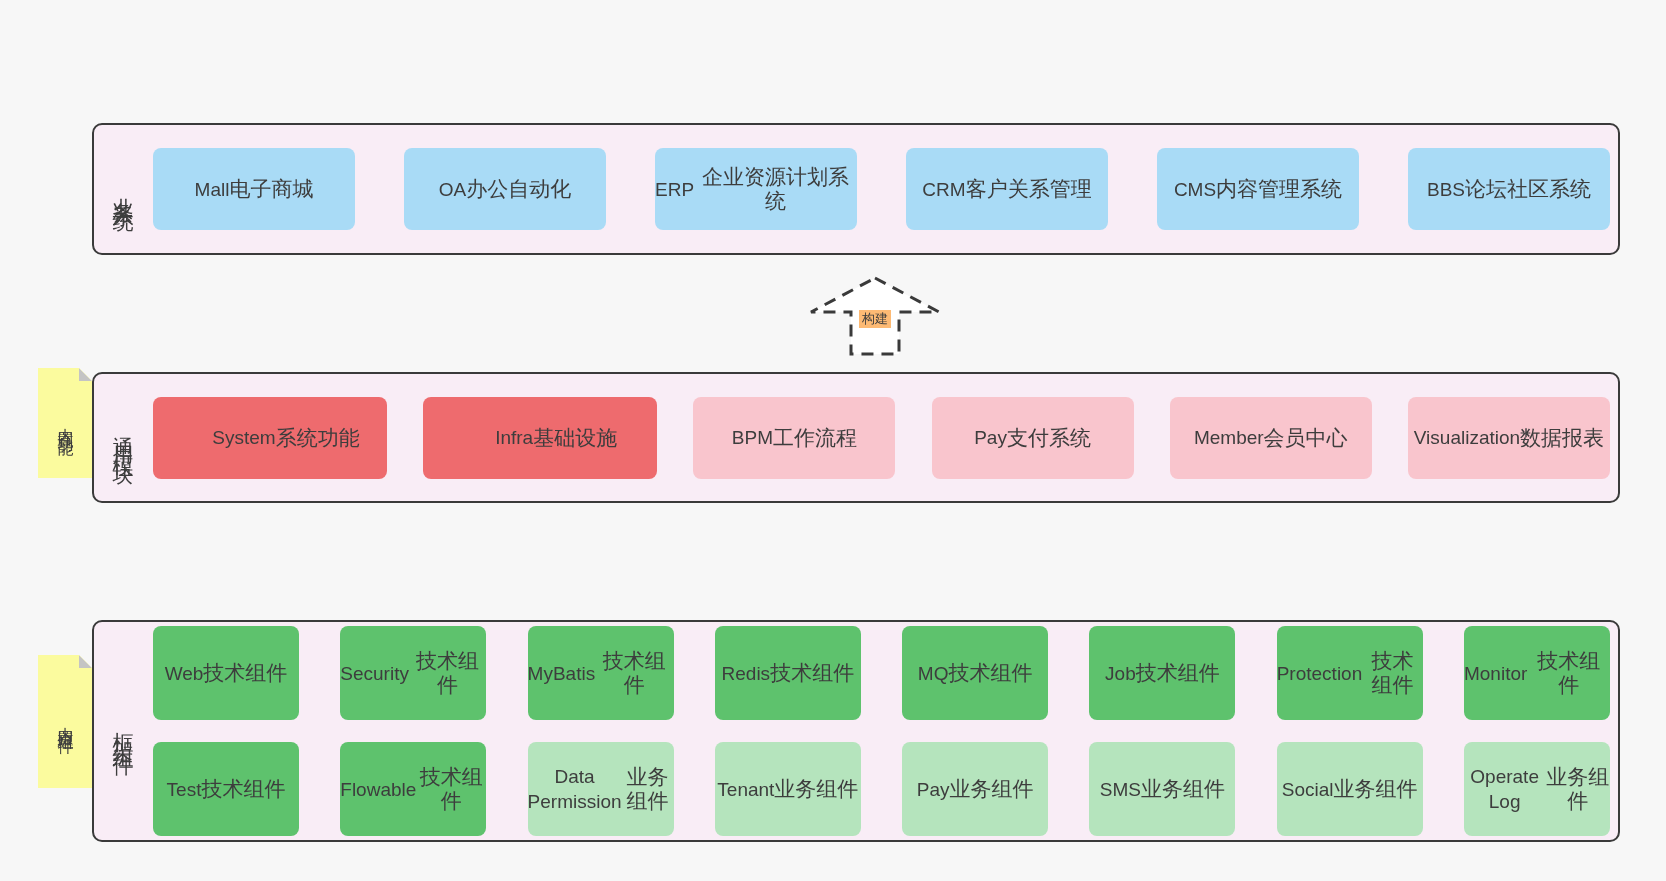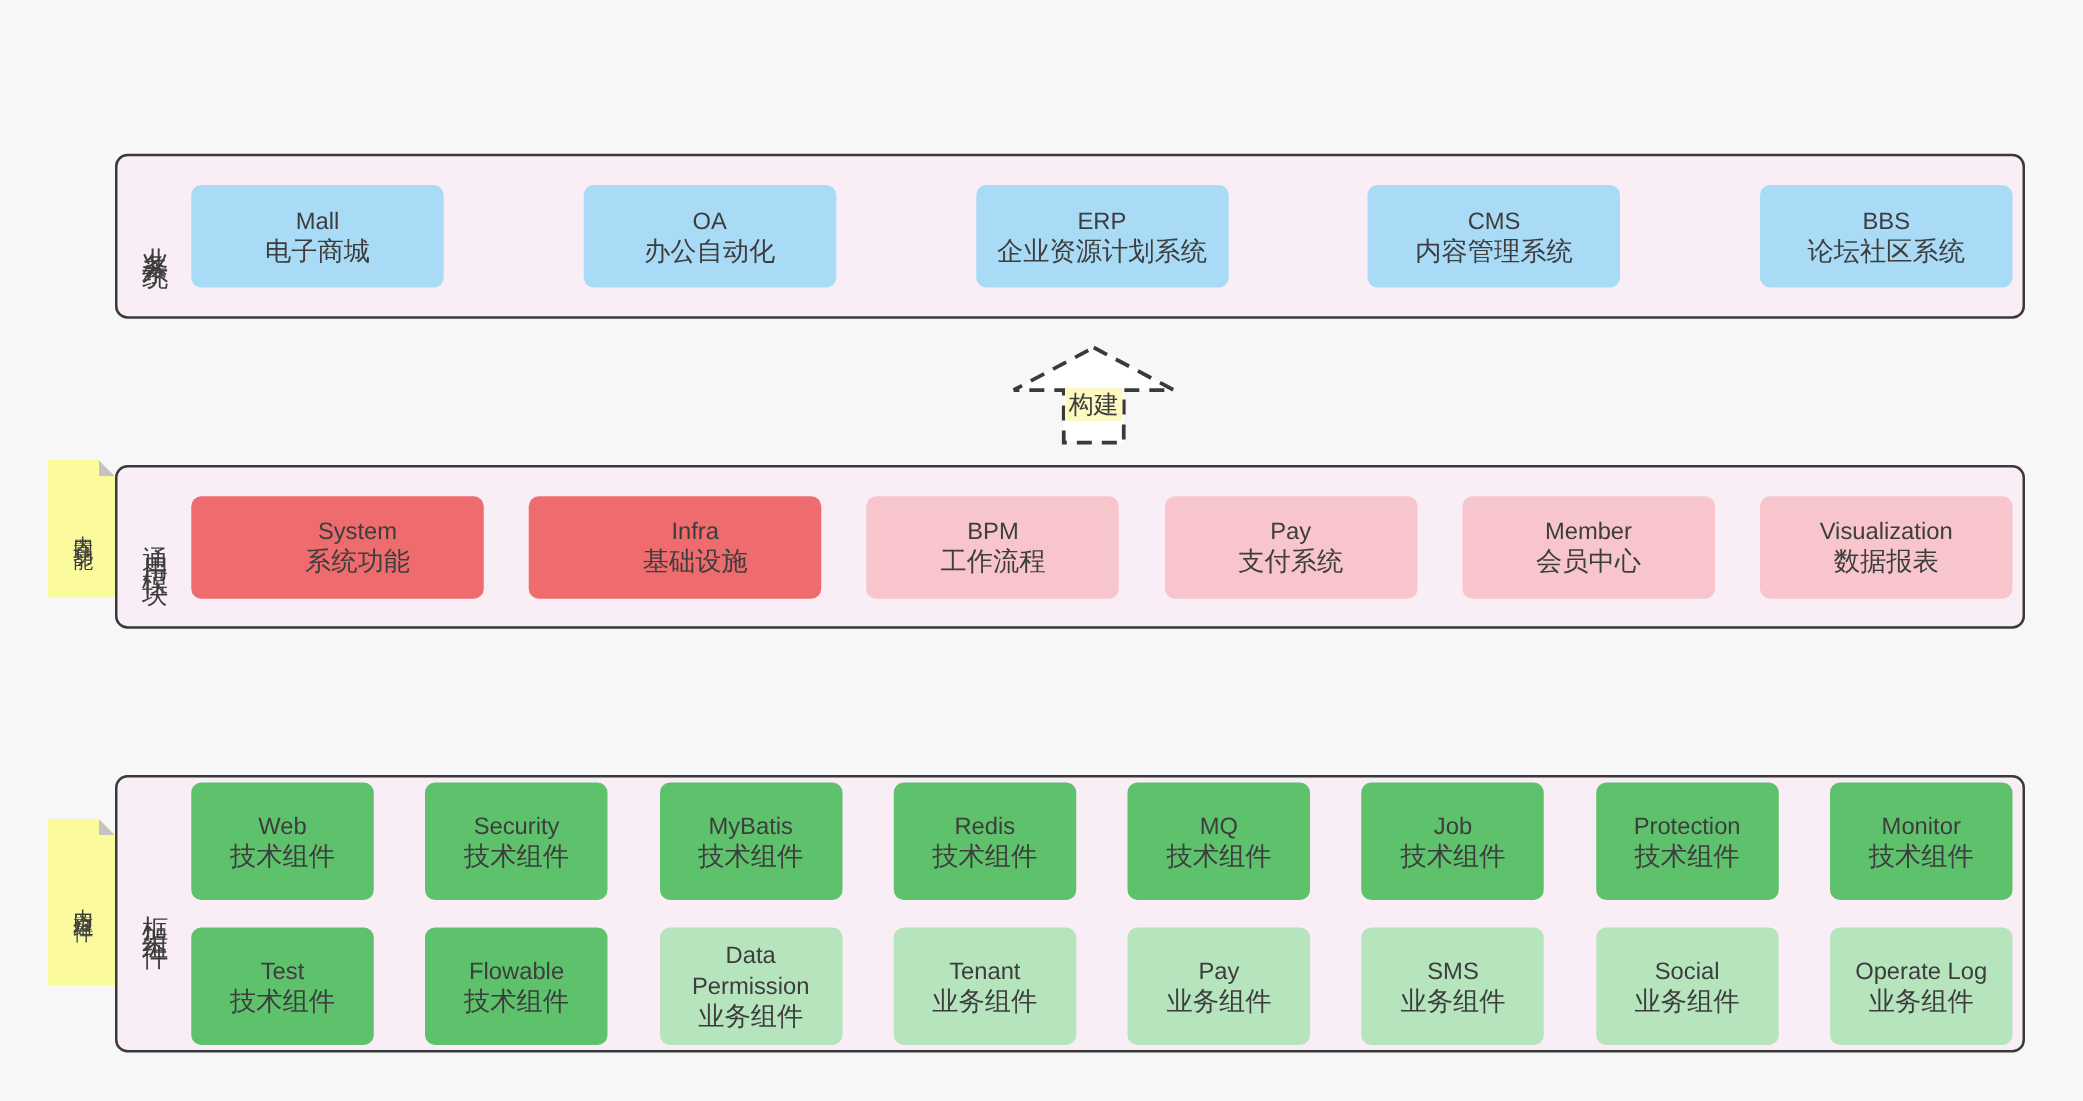--- a/index.html
+++ b/index.html
@@ -26,39 +26,39 @@
     position:absolute;left:59px;right:8px;top:0;bottom:0;
     display:flex;justify-content:space-between;align-items:center;
   }
   .rows{
     position:absolute;left:59px;right:8px;top:0;bottom:0;
     display:flex;flex-direction:column;justify-content:center;gap:22px;
   }
   .row8{display:flex;justify-content:space-between;}
   
   .box{
-    display:flex;flex-direction:column;justify-content:center;align-items:center;
+    display:flex;flex-direction:row;justify-content:center;align-items:center;
     border-radius:8px;text-align:center;
   }
   .w6{width:202px;height:82px;}
   .w8{width:146px;height:94px;}
   .blue{background:#a9dbf6;}
   .red{background:#ee6b6e;padding-left:32px;}
   .pink{background:#f9c5cd;}
   .green{background:#5ec26d;}
   .green-light{background:#b5e4bd;}
   .box-name{font-size:19px;line-height:25px;}
   .box-sub{font-size:21px;line-height:24px;}
   .wrap-name{max-width:106px;}
   
   .arrow{position:absolute;width:132px;height:80px;}
   .arrow svg{display:block;width:132px;height:80px;}
   .arrow-label{
     position:absolute;left:50%;top:34px;transform:translateX(-50%);
-    background:#fef9c3;padding:0 3px;font-size:20px;white-space:nowrap;
+    background:#fdba74;padding:0 3px;font-size:13px;white-space:nowrap;
   }
   
   .note{
     position:absolute;left:38px;width:54px;background:#fbfb9e;
     display:flex;align-items:center;justify-content:center;
     clip-path:polygon(0 0,calc(100% - 13px) 0,100% 13px,100% 100%,0 100%);
   }
   .note-fold{
     position:absolute;top:0;right:0;width:13px;height:13px;background:#c4c4c4;
     clip-path:polygon(0 0,100% 100%,0 100%);
@@ -90,20 +90,24 @@
         <span class="box-name">Mall</span>
         <span class="box-sub">电子商城</span>
       </div>
       <div class="box w6 blue">
         <span class="box-name">OA</span>
         <span class="box-sub">办公自动化</span>
       </div>
       <div class="box w6 blue">
         <span class="box-name">ERP</span>
         <span class="box-sub">企业资源计划系统</span>
+      </div>
+      <div class="box w6 blue">
+        <span class="box-name">CRM</span>
+        <span class="box-sub">客户关系管理</span>
       </div>
       <div class="box w6 blue">
         <span class="box-name">CMS</span>
         <span class="box-sub">内容管理系统</span>
       </div>
       <div class="box w6 blue">
         <span class="box-name">BBS</span>
         <span class="box-sub">论坛社区系统</span>
       </div>
     </div>

